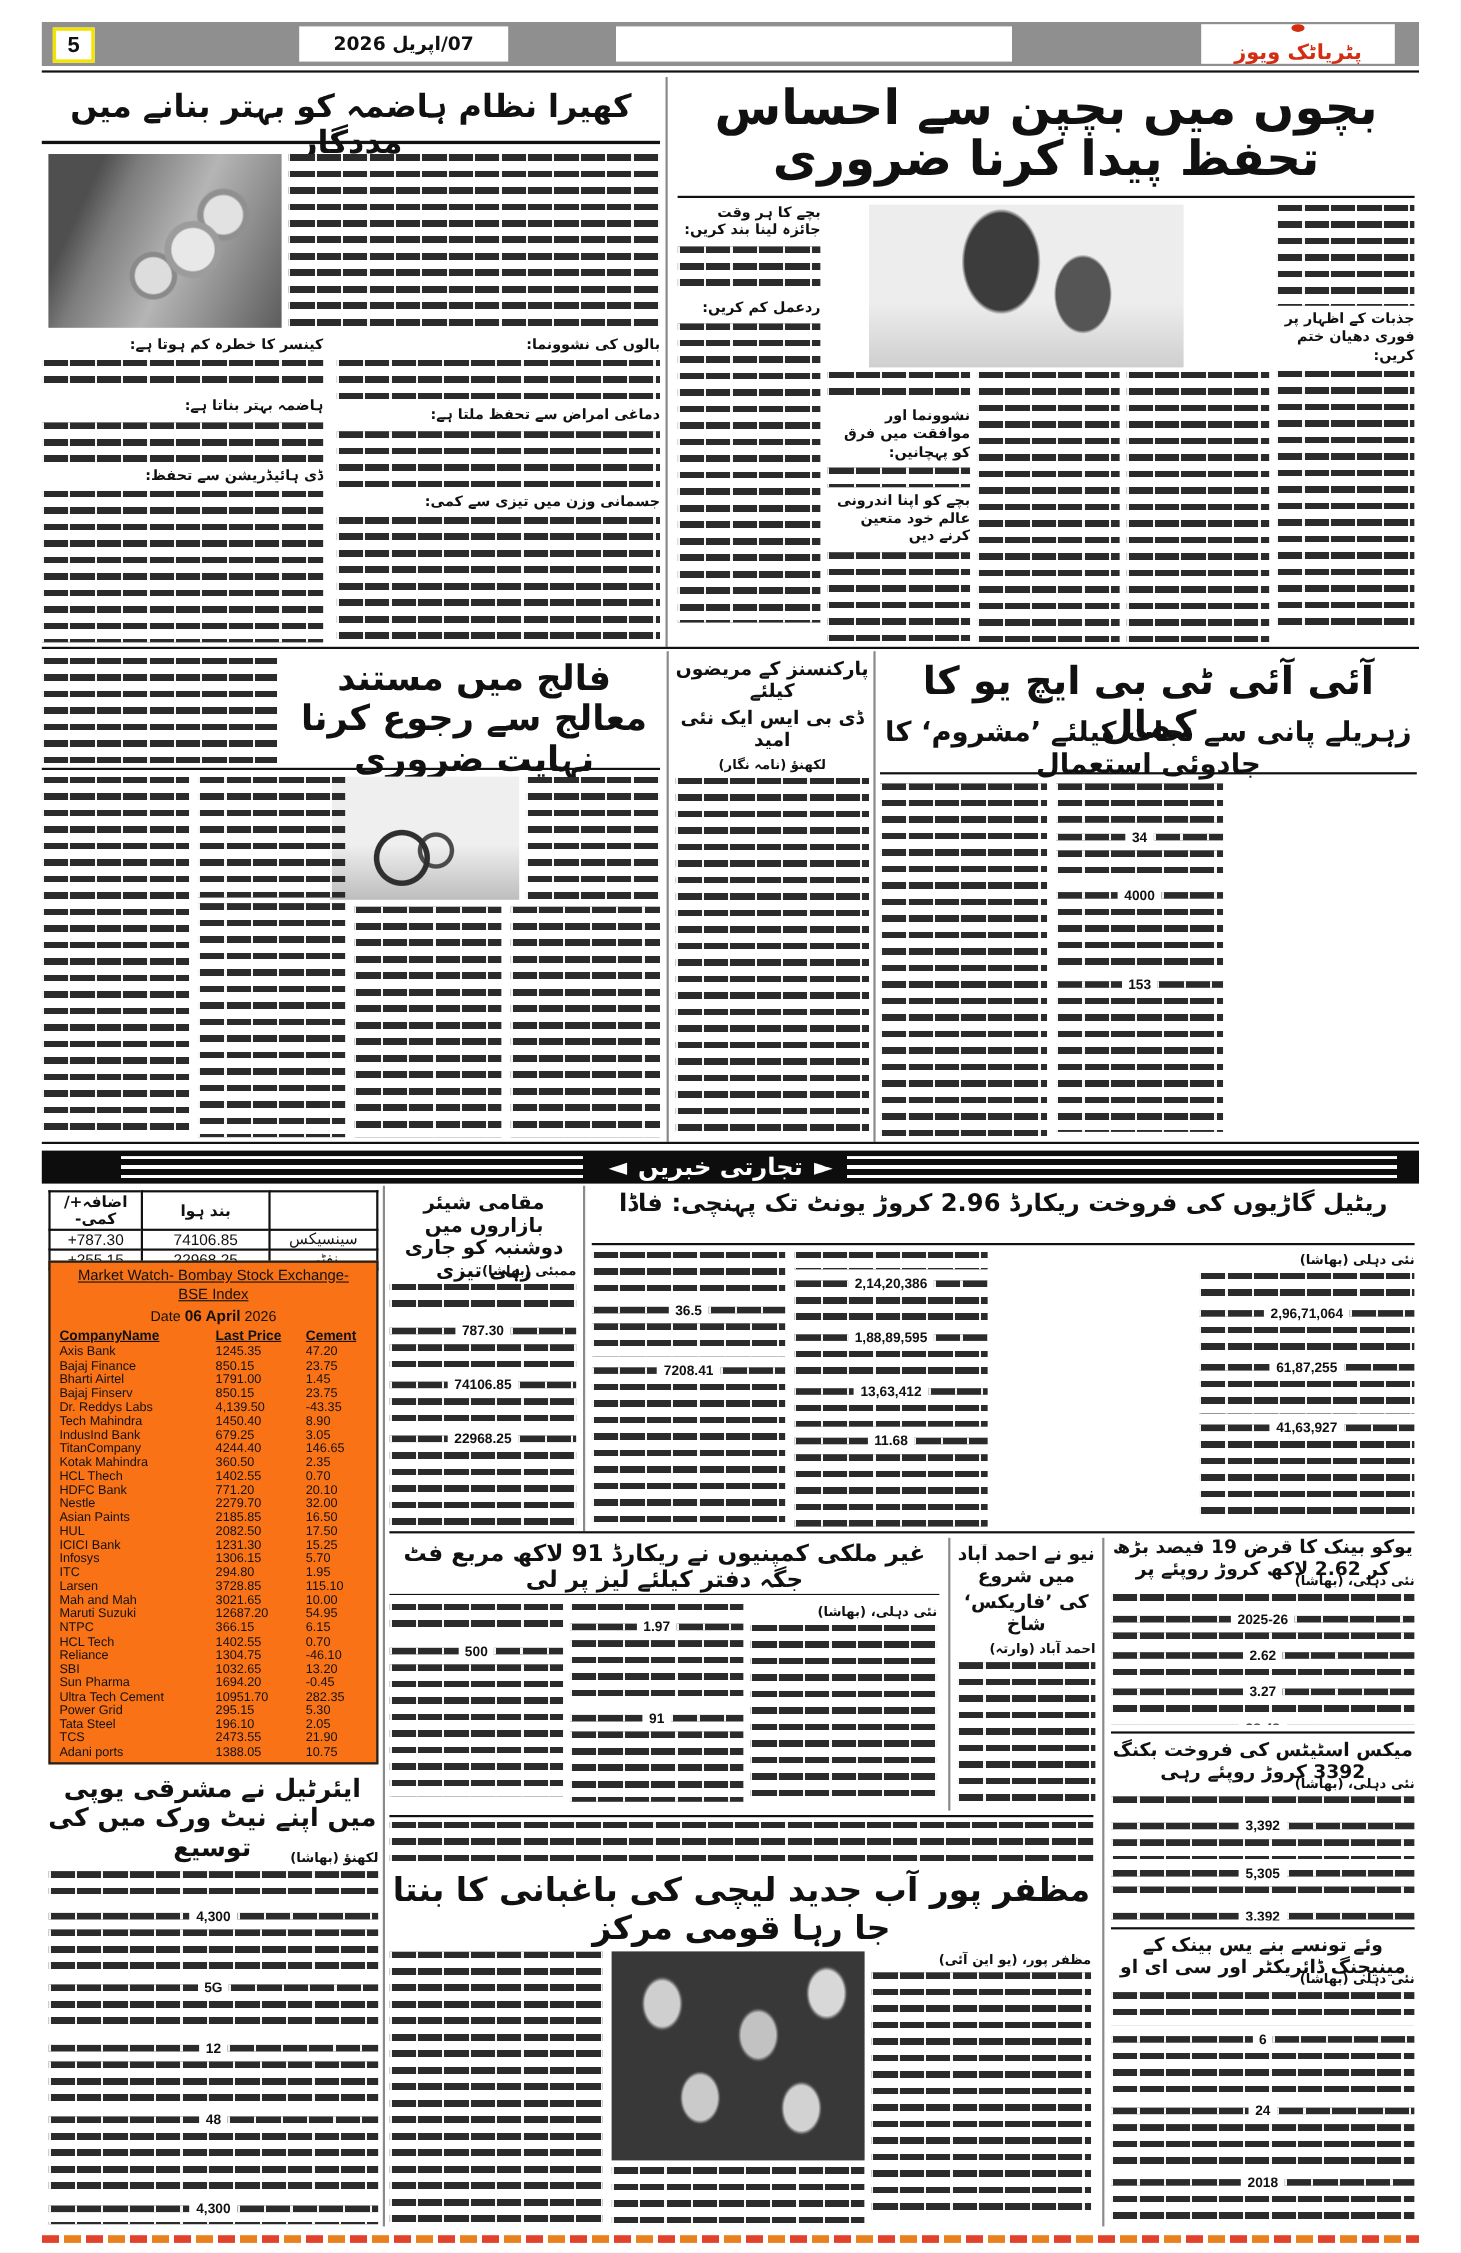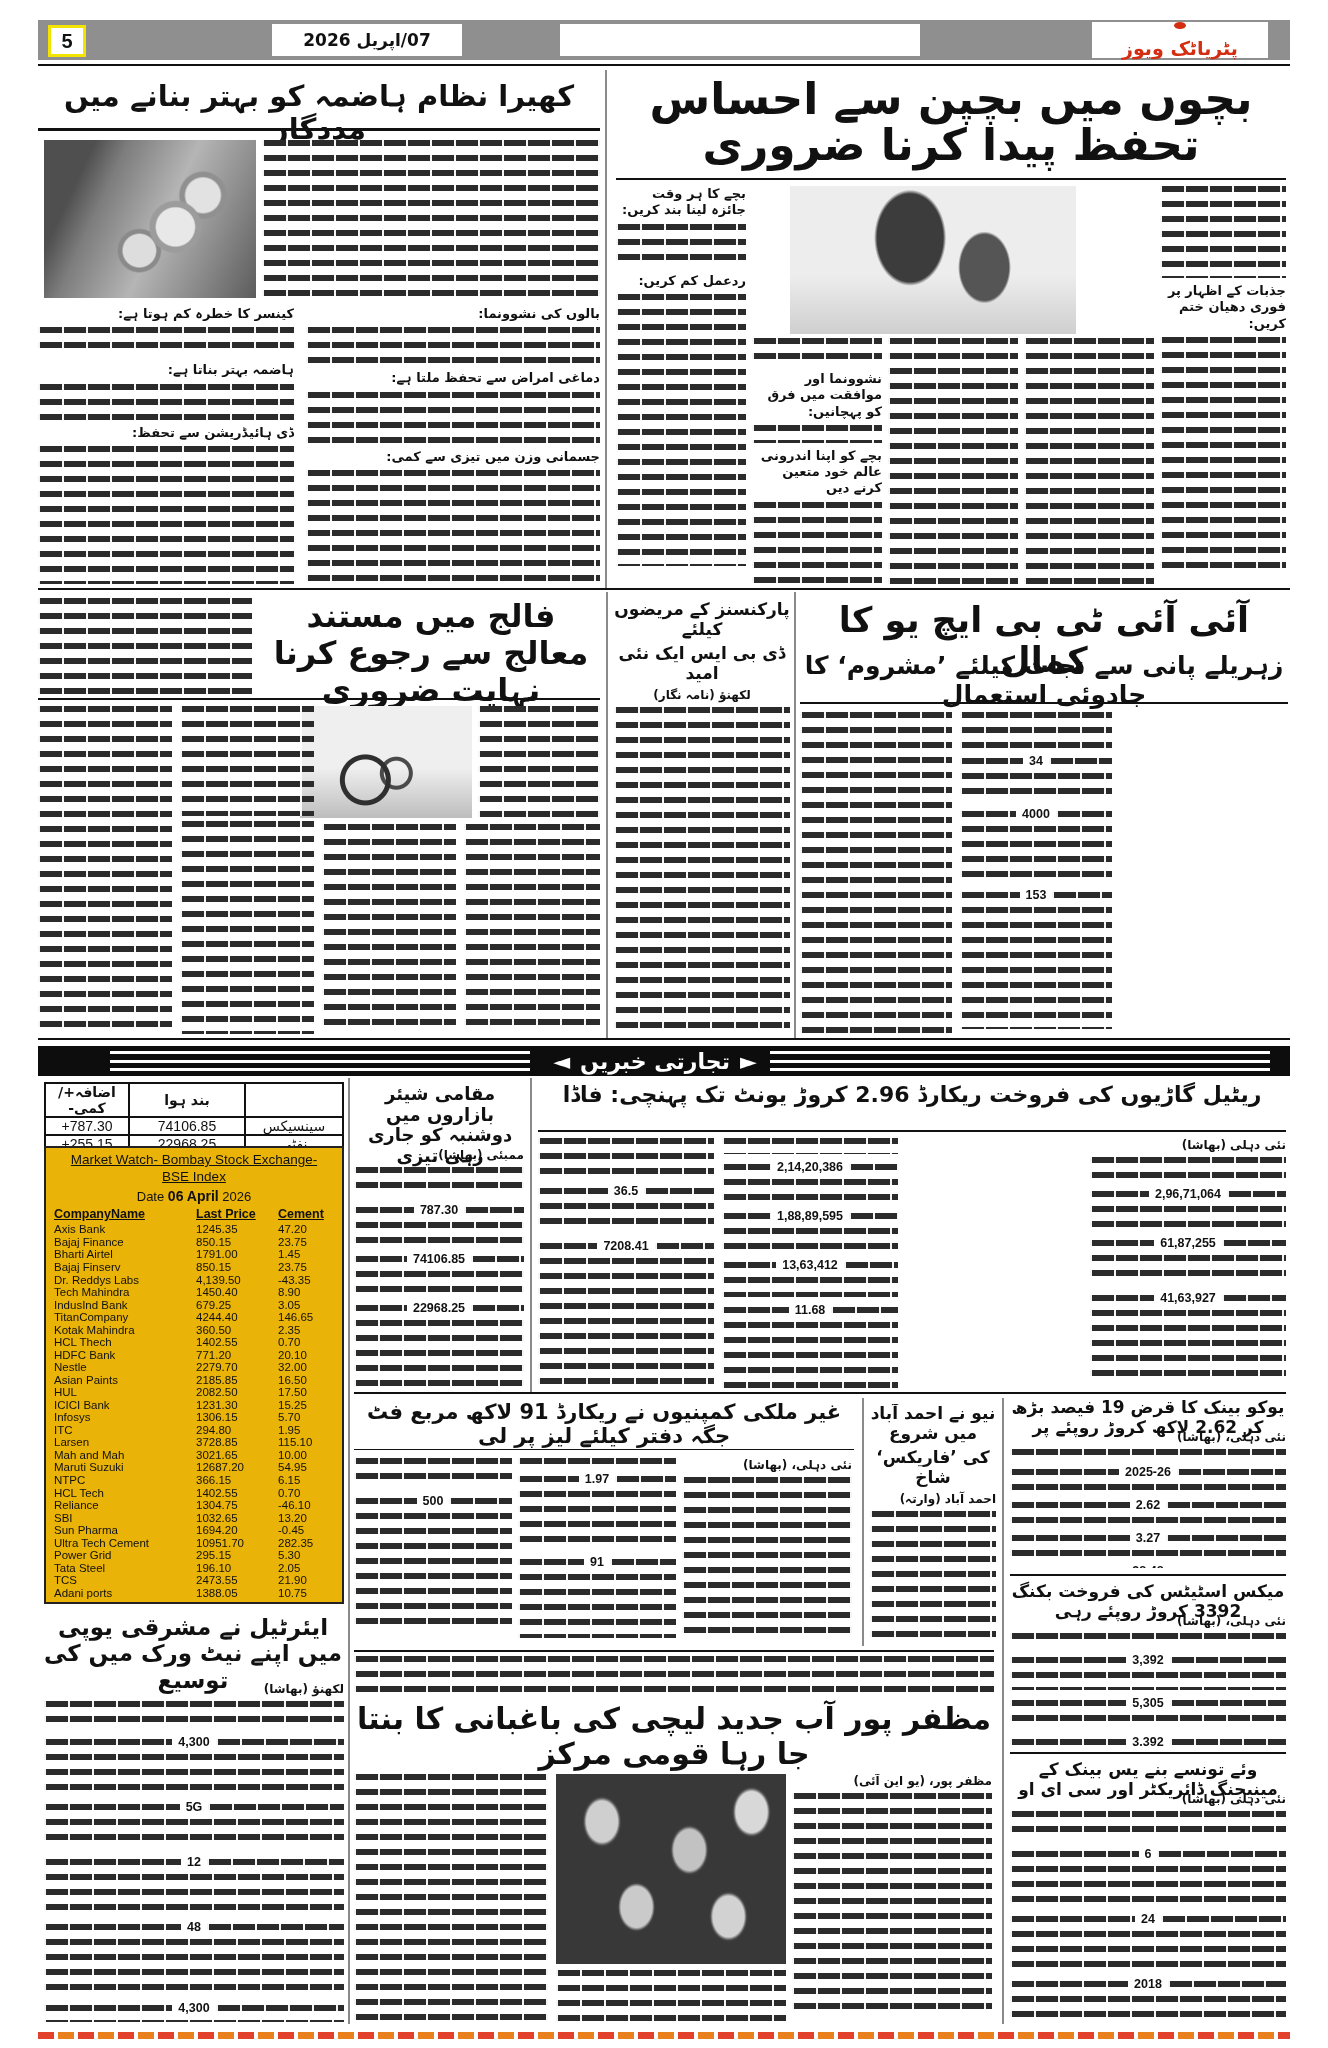--- a/index.html
+++ b/index.html
@@ -60,21 +60,21 @@
   .stripes{position:absolute;height:20px;
      background:repeating-linear-gradient(to bottom,#fff 0 3px,transparent 3px 8.5px);}
   .divider-label{position:absolute;color:#fff;font-weight:bold;font-size:22px;display:flex;
      align-items:center;justify-content:center;gap:10px;direction:rtl;}
   
   .idx-table{width:100%;height:100%;border-collapse:collapse;direction:rtl;
      font-size:14px;font-family:"Liberation Sans",sans-serif;}
   .idx-table td,.idx-table th{border:2px solid #111;text-align:center;padding:0 4px;}
   .idx-table th{font-family:"DejaVu Sans",sans-serif;font-size:14px;}
   .idx-name{font-family:"DejaVu Sans",sans-serif;}
-  .mw-wrap{background:#eab308;border:2px solid #222;padding:4px 8px;font-family:"Liberation Sans",sans-serif;}
+  .mw-wrap{background:#f97316;border:2px solid #222;padding:4px 8px;font-family:"Liberation Sans",sans-serif;}
   .mw-title{text-align:center;font-size:13.5px;text-decoration:underline;line-height:1.25;}
   .mw-date{text-align:center;font-size:13px;margin:2px 0;}
   .mw-date b{font-size:14px;}
   .mw-table{width:100%;border-collapse:collapse;font-size:11.5px;line-height:1.09;}
   .mw-table th{text-align:left;text-decoration:underline;font-size:12.5px;padding:2px 0;}
   .mw-table td{padding:0;}
   .bottom-dashes{background:repeating-linear-gradient(to right,
       #e2422b 0 16px,#fff 16px 20px,#e8801e 20px 36px,#fff 36px 40px);}
 </style>
 </head>

